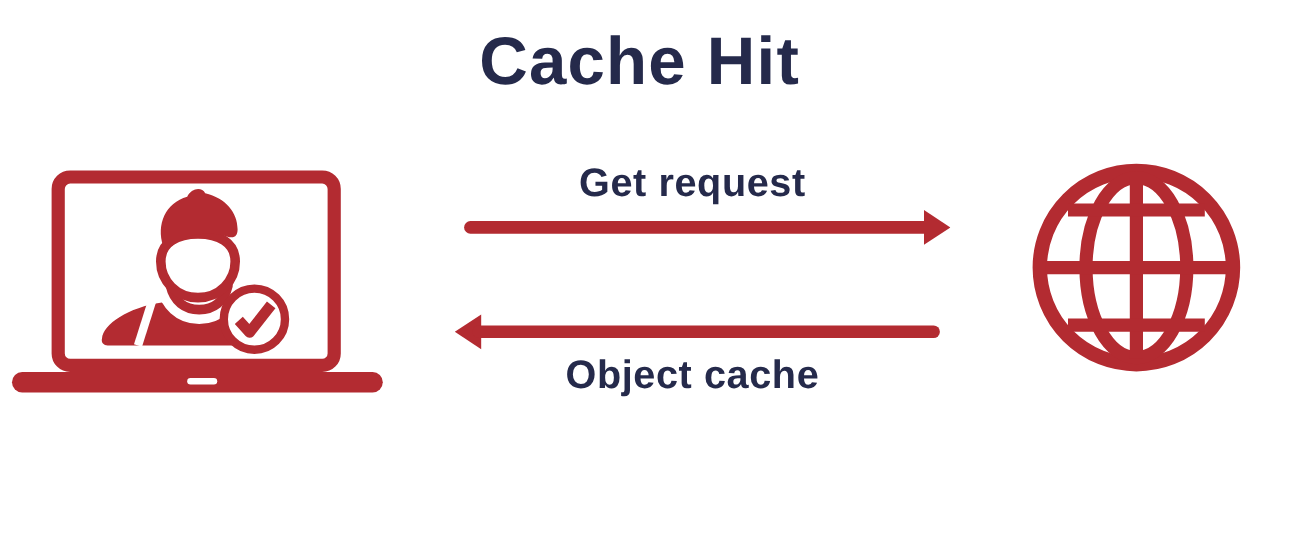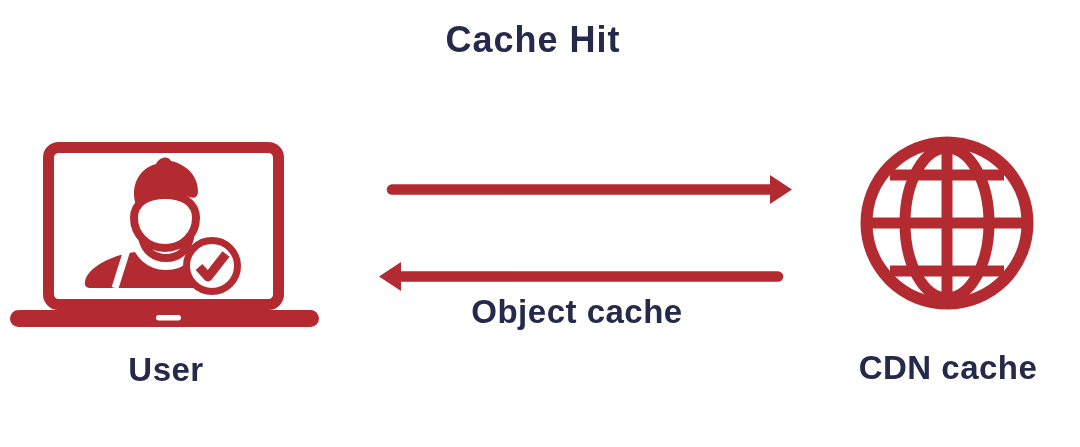--- a/index.html
+++ b/index.html
@@ -15,21 +15,21 @@
     height: 447px;
     overflow: hidden;
     background: var(--color-background);
     font-family: "Liberation Sans", sans-serif;
   }
   .title {
     position: absolute;
     left: 0; top: 20px;
     width: 1066px;
     text-align: center;
-    font-size: 36px;
+    font-size: 56px;
     font-weight: 600;
     letter-spacing: 1px;
     color: var(--color-navy);
     line-height: 1.1;
   }
   .flow-label {
     position: absolute;
     width: 300px;
     text-align: center;
     font-size: 33px;
@@ -87,36 +87,35 @@
     <path d="M 157,60 C 174,60 188,67 188,83 C 188,99 175,113 157,113
              C 139,113 126,99 126,83 C 126,67 140,60 157,60 Z" fill="var(--color-background)" stroke="currentColor" stroke-width="8"></path>
 
     <path d="M 128,70 C 122,52 130,34 148,29 C 151,22 160,20 163,26
              C 180,30 190,42 190,56 C 190,62 187,64 181,62
              C 166,57 148,60 138,68 C 133,72 129,73 128,70 Z" fill="currentColor"></path>
 
     <circle cx="204" cy="131" r="25.5" fill="var(--color-background)" stroke="currentColor" stroke-width="7"></circle>
     <path d="M 191,132 L 200,142 L 218,119" fill="none" stroke="currentColor" stroke-width="9" stroke-linejoin="round"></path>
   </svg>
-  <div class="node-label user">User</div>
 
+  <div class="flow-label request">Get request</div>
   <svg class="arrow request" viewBox="0 0 410 37" xmlns="http://www.w3.org/2000/svg" aria-hidden="true">
     <line x1="10" y1="18.5" x2="390" y2="18.5" stroke="currentColor" stroke-width="10.5" stroke-linecap="round"></line>
     <polygon points="388,4 410,18.5 388,33" fill="currentColor"></polygon>
   </svg>
 
   <svg class="arrow response" viewBox="0 0 410 37" xmlns="http://www.w3.org/2000/svg" aria-hidden="true">
     <polygon points="0,18.5 22,4 22,33" fill="currentColor"></polygon>
     <line x1="20" y1="18.5" x2="399" y2="18.5" stroke="currentColor" stroke-width="10.5" stroke-linecap="round"></line>
   </svg>
   <div class="flow-label response">Object cache</div>
 
   <svg class="icon-red globe-icon" viewBox="0 0 180 180" xmlns="http://www.w3.org/2000/svg" aria-hidden="true">
     <circle cx="90" cy="90" r="80.5" fill="none" stroke="currentColor" stroke-width="12"></circle>
     <ellipse cx="90" cy="90" rx="42" ry="75" fill="none" stroke="currentColor" stroke-width="11"></ellipse>
     <line x1="90" y1="14.5" x2="90" y2="165.5" stroke="currentColor" stroke-width="11"></line>
     <line x1="14.5" y1="90" x2="165.5" y2="90" stroke="currentColor" stroke-width="11"></line>
     <line x1="33" y1="42" x2="147" y2="42" stroke="currentColor" stroke-width="11"></line>
     <line x1="33" y1="138" x2="147" y2="138" stroke="currentColor" stroke-width="11"></line>
   </svg>
-  <div class="node-label cdn">CDN cache</div>
 
 </div>
 
 </body></html>

